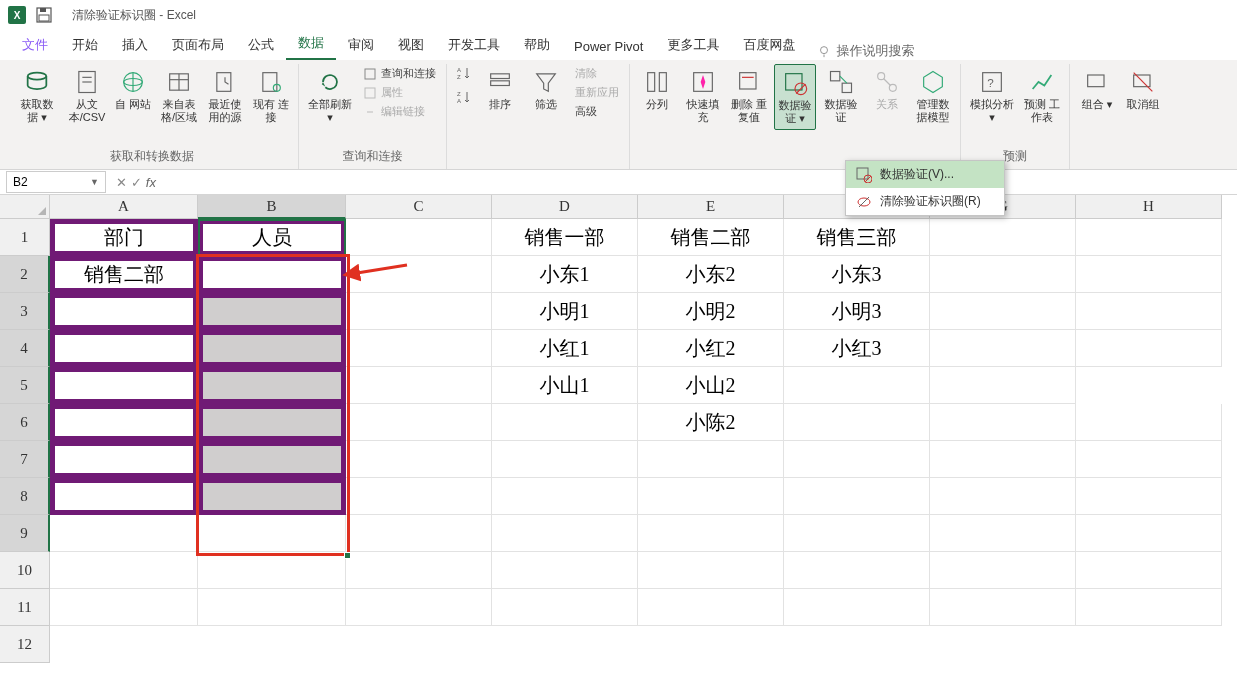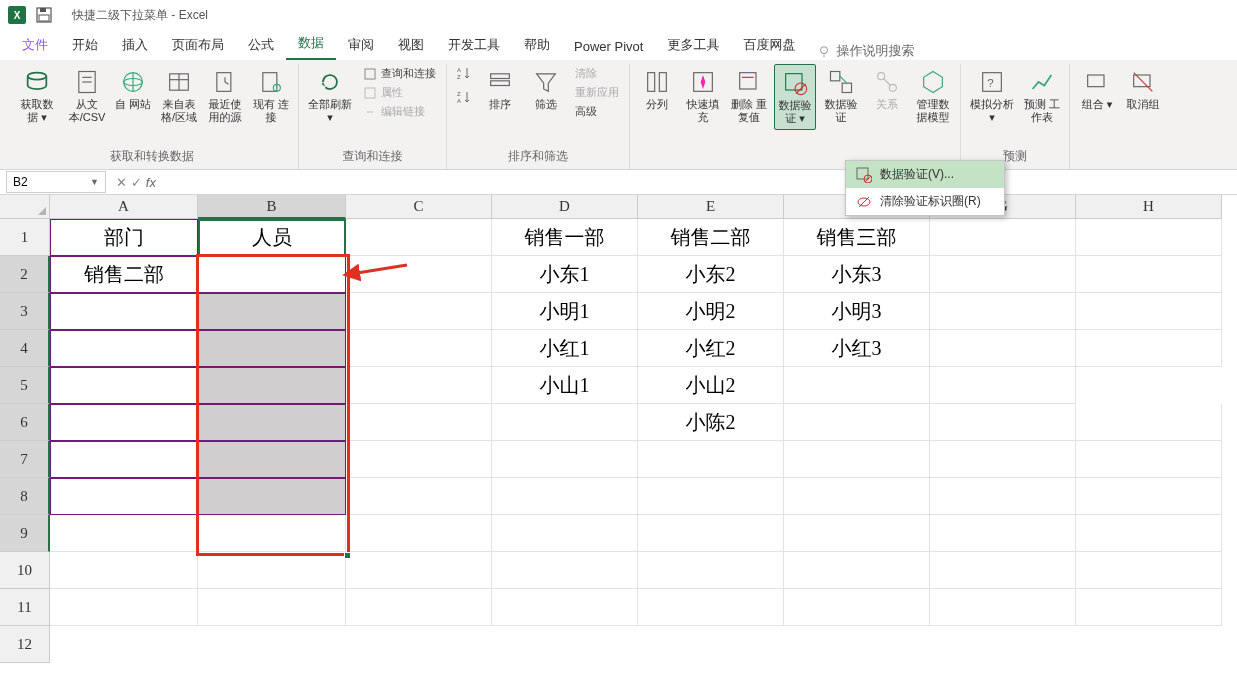--- a/index.html
+++ b/index.html
@@ -53,21 +53,21 @@
 .sel-all::after { content: ""; position: absolute; right: 3px; bottom: 3px; border-left: 8px solid transparent; border-bottom: 8px solid #b5b5b5; }
 .col-headers { position: absolute; left: 50px; top: 0; height: 24px; display: flex; }
 .col-h { background: #f0f0f0; border-right: 1px solid #ccc; border-bottom: 1px solid #ccc; display: flex; align-items: center; justify-content: center; font-size: 15px; color: #333; font-family: "Times New Roman", serif; }
 .col-h.sel { background: #d6d6d6; border-bottom: 2px solid #217346; }
 .row-headers { position: absolute; left: 0; top: 24px; width: 50px; }
 .row-h { height: 37px; background: #f0f0f0; border-right: 1px solid #ccc; border-bottom: 1px solid #ccc; display: flex; align-items: center; justify-content: center; font-size: 15px; color: #333; font-family: "Times New Roman", serif; }
 .row-h.sel { background: #d6d6d6; border-right: 2px solid #217346; }
 .grid { position: absolute; left: 50px; top: 24px; }
 .grid-row { display: flex; height: 37px; }
 .cell { border-right: 1px solid #e2e2e2; border-bottom: 1px solid #e2e2e2; display: flex; align-items: center; justify-content: center; font-size: 20px; font-family: "SimSun", serif; color: #000; position: relative; background: #fff; }
-.cell.bordered { border: 1px solid #701a75; }
+.cell.bordered { border: 5px solid #701a75; }
 .cell.grey { background: #d0cece; }
 .cell.col-A, .cell.col-B { width: 148px; }
 .cell.col-C, .cell.col-D, .cell.col-E, .cell.col-F, .cell.col-G, .cell.col-H { width: 146px; }
 
 
 .red-frame { position: absolute; border: 3px solid #e03020; pointer-events: none; }
 
 .active-outline { position: absolute; border: 2px solid #217346; pointer-events: none; }
 .active-handle { position: absolute; width: 7px; height: 7px; background: #217346; border: 1px solid #fff; }
 
@@ -79,21 +79,21 @@
 </head>
 <body>
 
 <div class="title-bar">
   <div class="excel-icon">X</div>
   <svg class="save-icon" viewBox="0 0 16 16">
       <rect x="1" y="1" width="14" height="14" fill="none" stroke="#555" stroke-width="1.2"></rect>
       <rect x="4" y="1" width="6" height="4" fill="#555"></rect>
       <rect x="3" y="8" width="10" height="6" fill="none" stroke="#555"></rect>
     </svg>
-  <span class="title-text">快捷二级下拉菜单 - Excel</span>
+  <span class="title-text">清除验证标识圈 - Excel</span>
 </div>
 
 <div class="menu-tabs">
   <div class="tab file">文件</div>
   <div class="tab">开始</div>
   <div class="tab">插入</div>
   <div class="tab">页面布局</div>
   <div class="tab">公式</div>
   <div class="tab active">数据</div>
   <div class="tab">审阅</div>
@@ -260,21 +260,20 @@
             <span style="color:#aaa">清除</span>
           </div>
         <div class="small-item">
             <span style="color:#aaa">重新应用</span>
           </div>
         <div class="small-item">
             <span>高级</span>
           </div>
       </div>
     </div>
-    <div class="group-label">排序和筛选</div>
   </div>
 
   <div class="ribbon-group">
     <div class="group-body">
       <div class="big-btn">
           <div class="icon">
             <svg viewBox="0 0 24 24">
               <rect x="4" y="4" width="6" height="16" fill="none" stroke="#666"></rect>
               <rect x="14" y="4" width="6" height="16" fill="none" stroke="#666"></rect>
             </svg>

